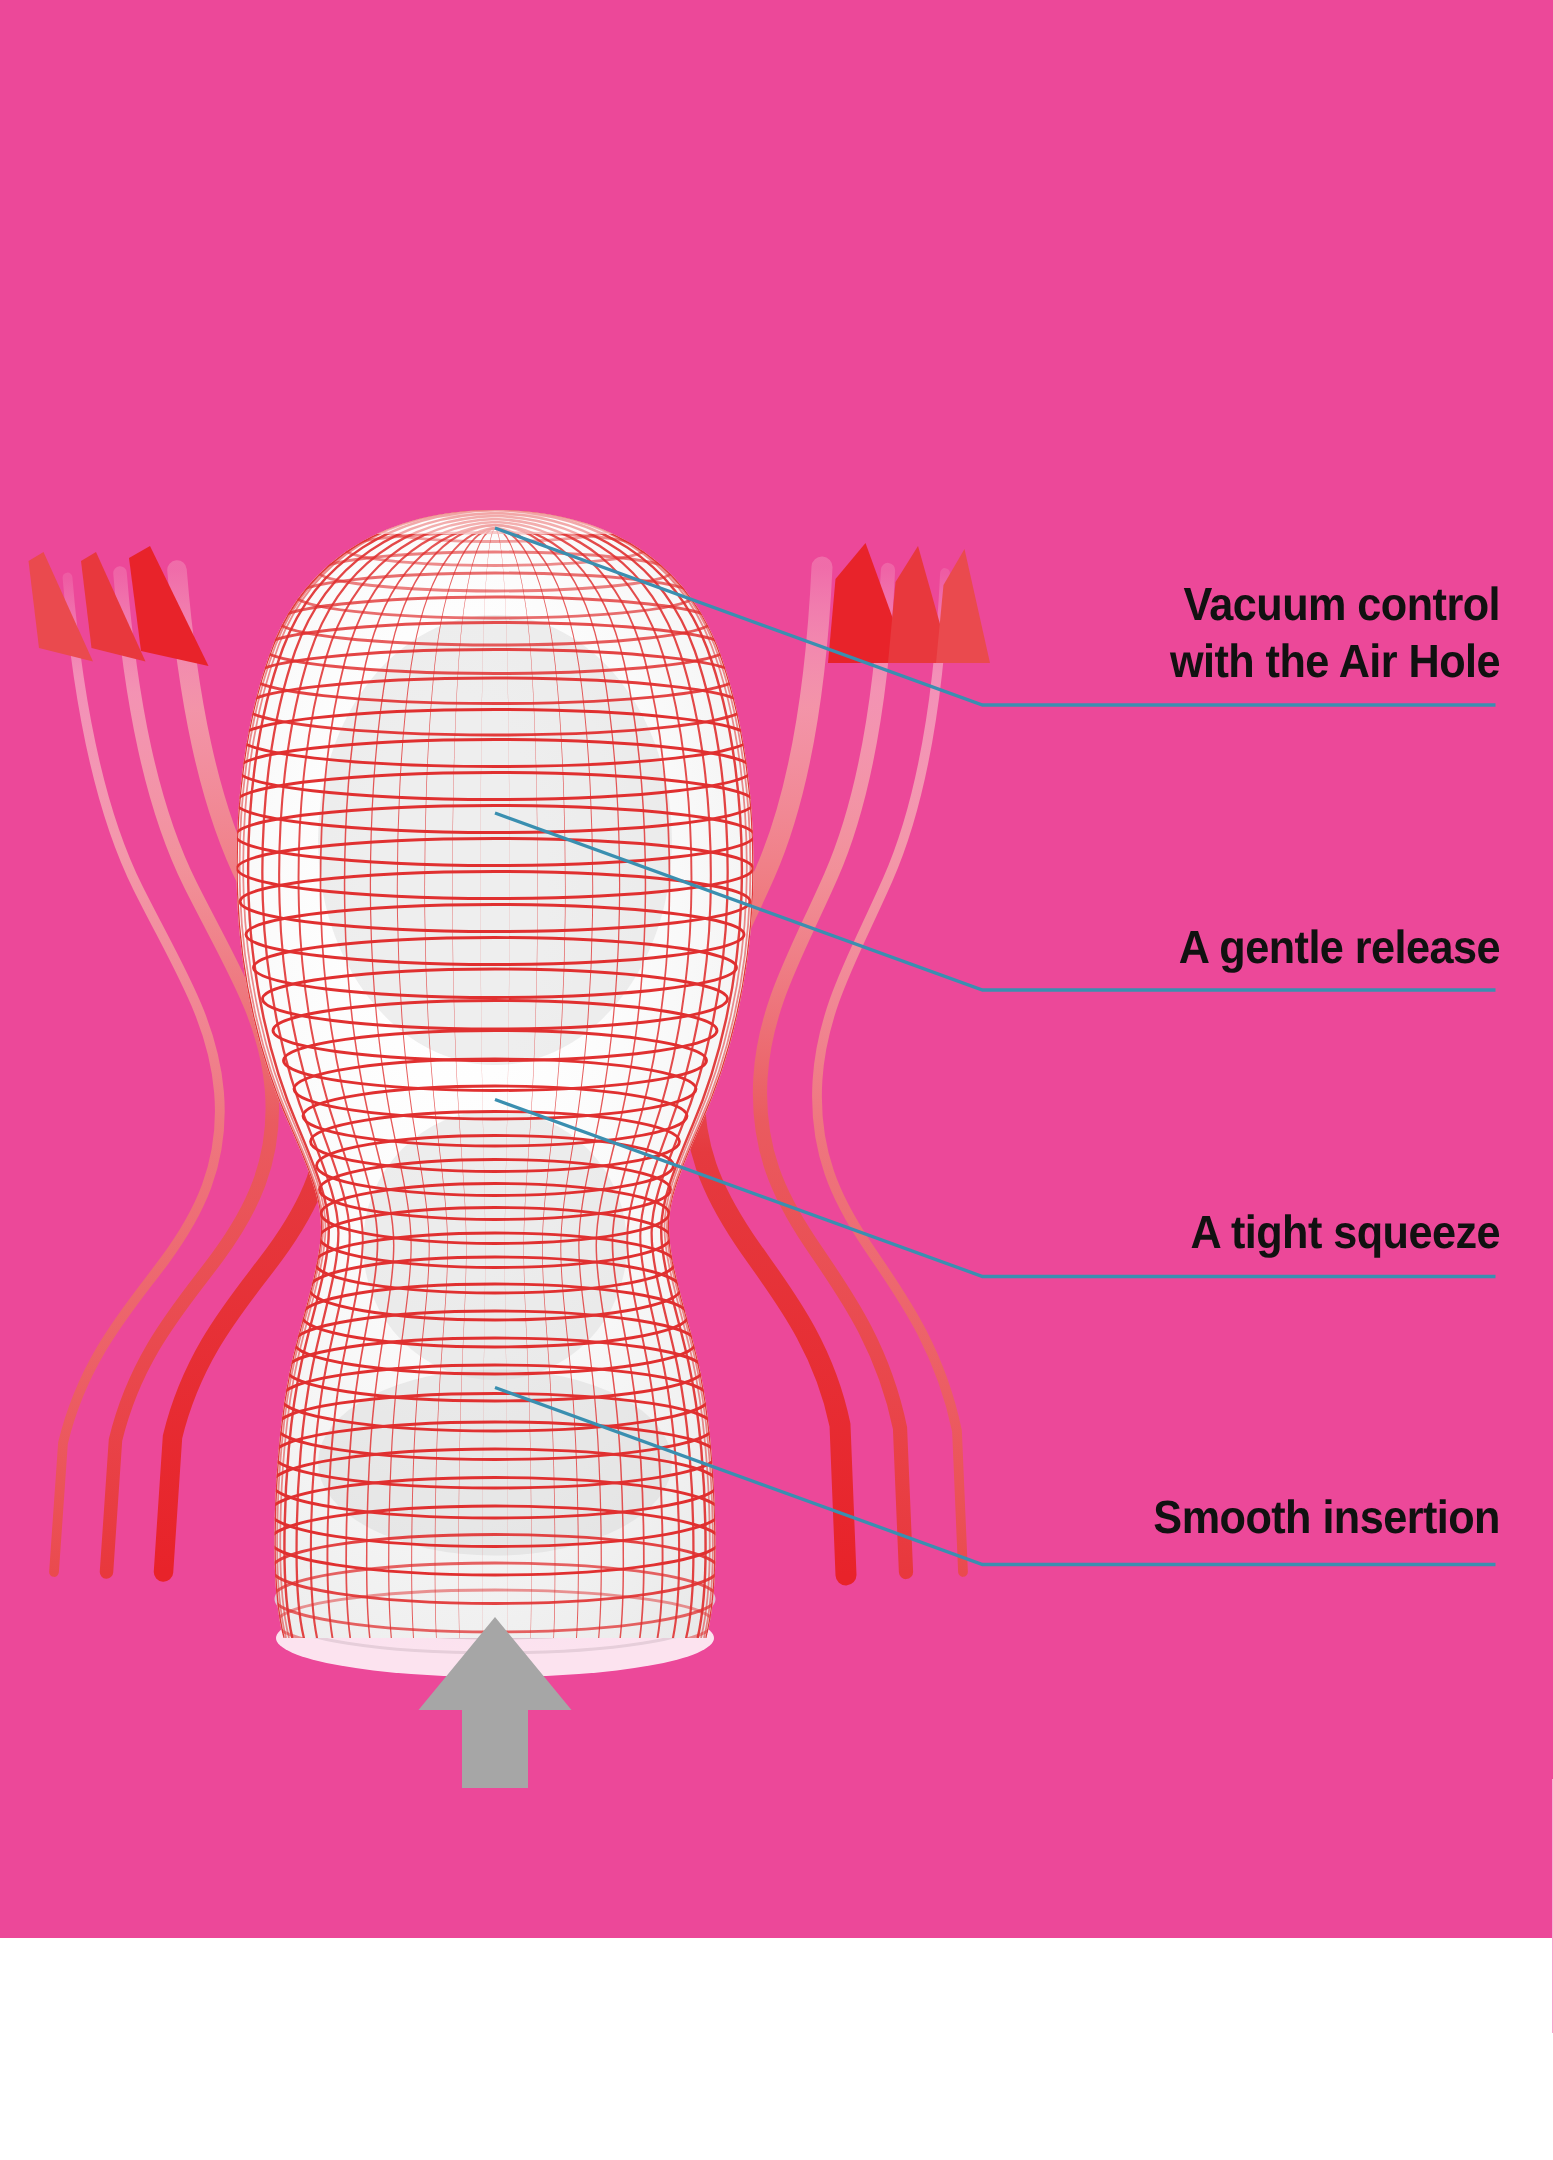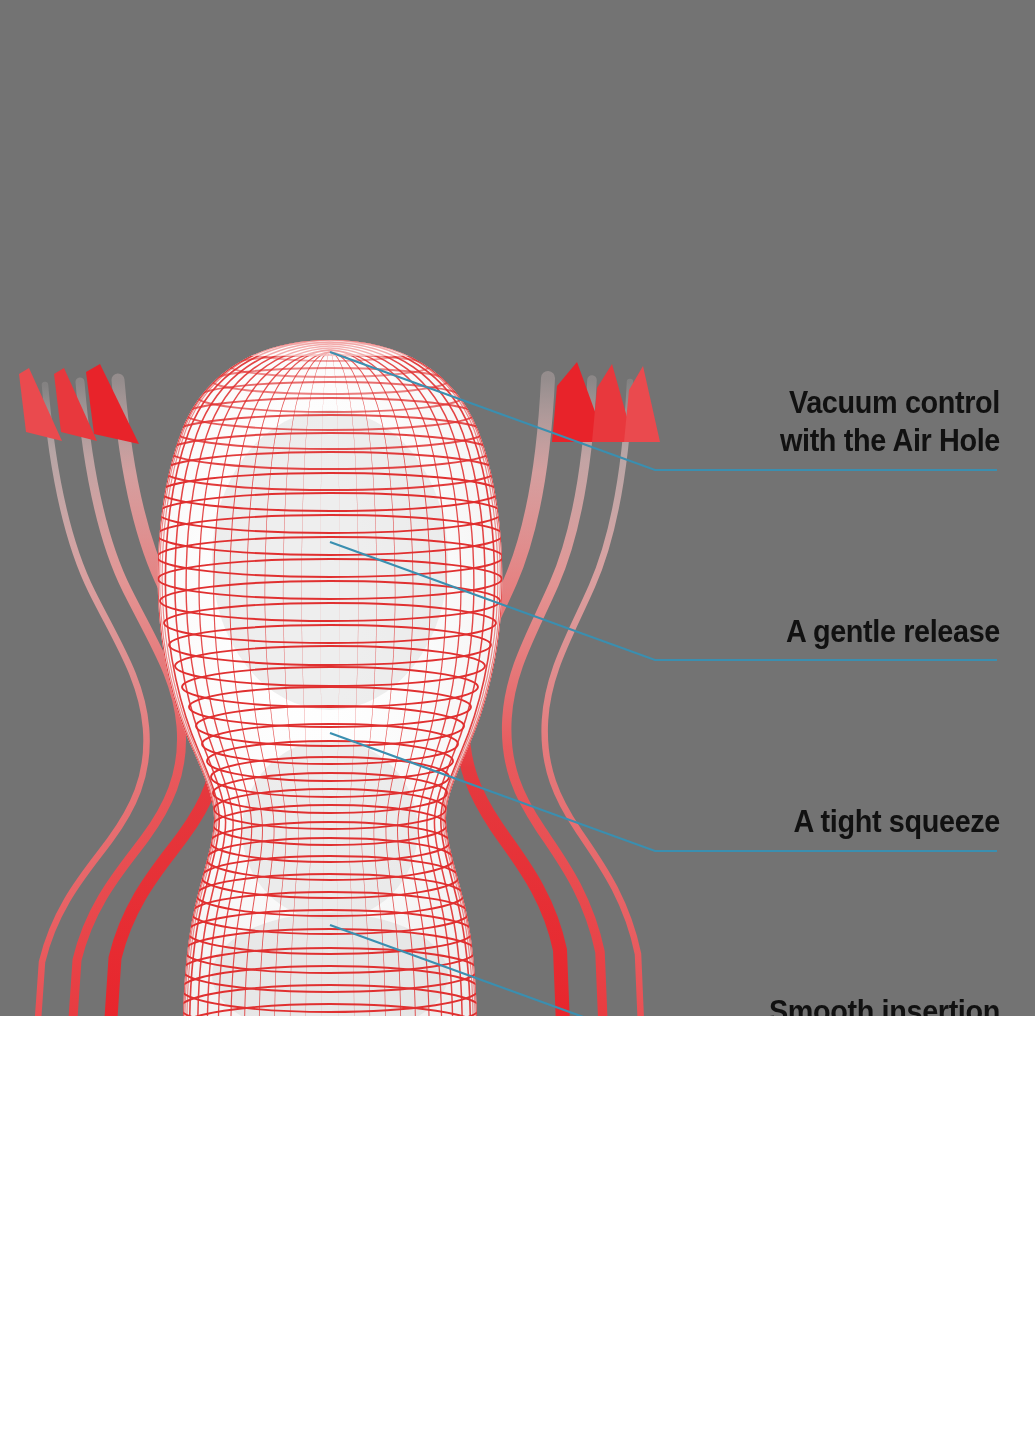--- a/index.html
+++ b/index.html
@@ -7,22 +7,22 @@
     margin: 0;
     padding: 0;
     background: #ffffff;
   }
   body {
     font-family: "Liberation Sans", sans-serif;
   }
   #stage {
     position: relative;
     width: 1035px;
-    height: 1016px;
-    background: #737373;
+    height: 1292px;
+    background: #ec4899;
     overflow: hidden;
   }
   #art {
     position: absolute;
     left: 0;
     top: 0;
     width: 1035px;
     height: 1440px;
     display: block;
   }

